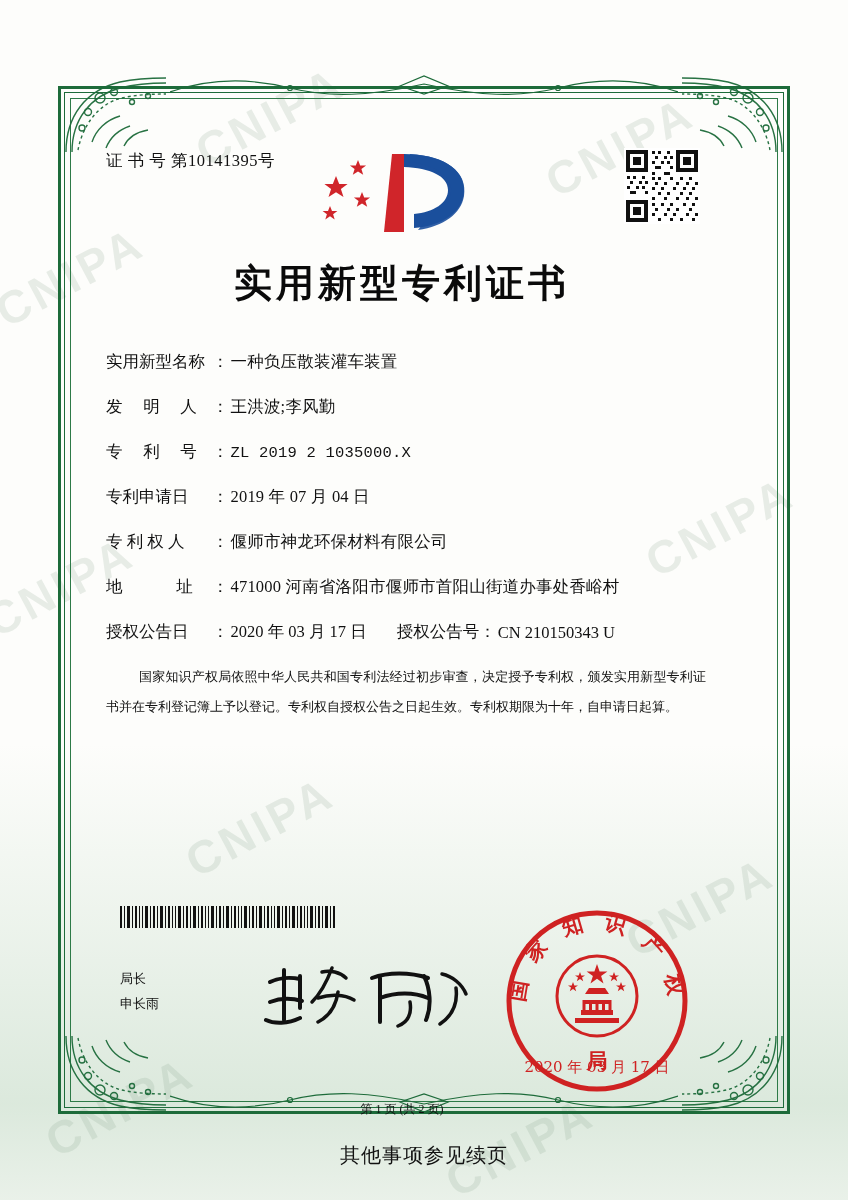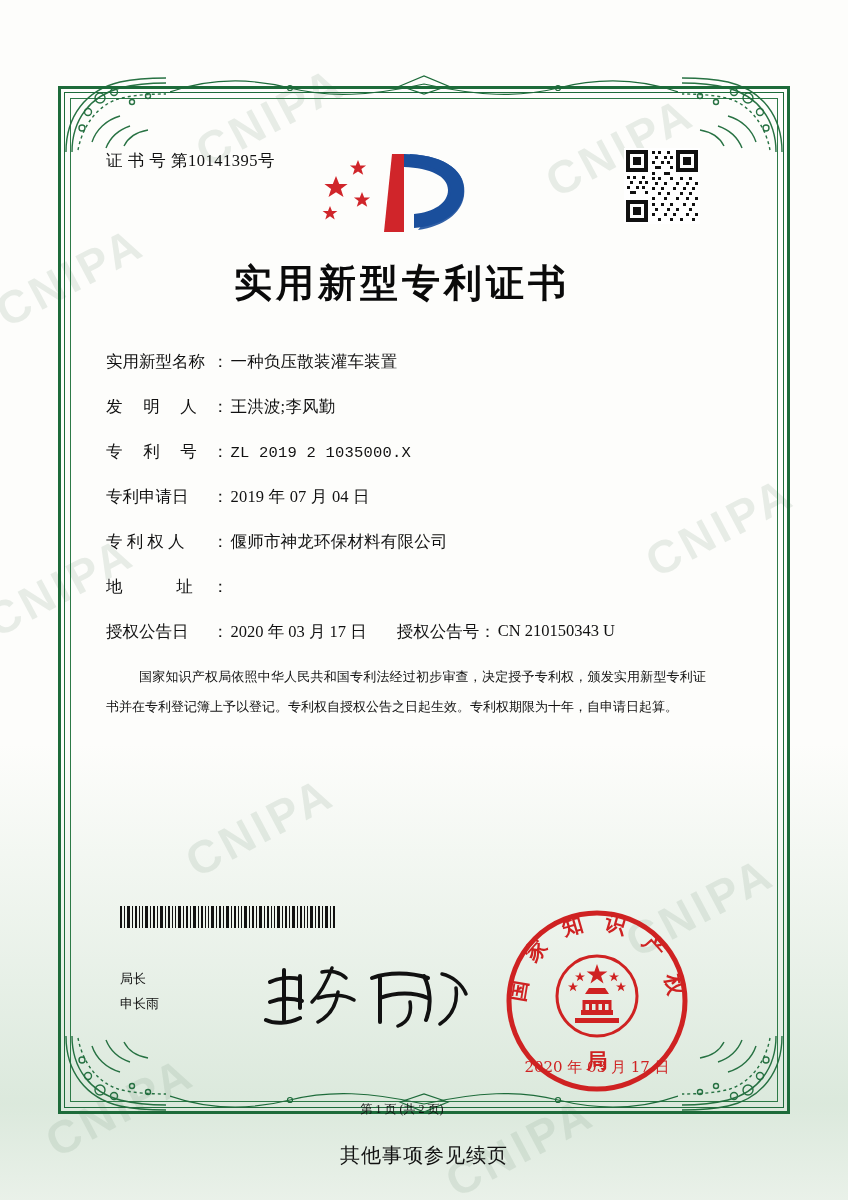--- a/index.html
+++ b/index.html
@@ -188,21 +188,21 @@
     font-family: "Liberation Mono", "DejaVu Sans Mono", monospace;
     font-size: 15.5px;
   }
 
   .field-row.dual {
     justify-content: flex-start;
   }
   .dual-second {
     margin-left: 30px;
     display: flex;
-    align-items: flex-start;
+    align-items: flex-end;
   }
   .dual-second .field-label {
     width: auto;
     flex: 0 0 auto;
   }
 
   .paragraphs {
     position: absolute;
     left: 36px;
     right: 28px;
@@ -516,20 +516,21 @@
 
       <div class="field-row">
         <span class="field-label">专 利 权 人</span>
         <span class="field-colon">：</span>
         <span class="field-value">偃师市神龙环保材料有限公司</span>
       </div>
 
       <div class="field-row">
         <span class="field-label">地　　　 址</span>
         <span class="field-colon">：</span>
+        <span class="field-value">471000 河南省洛阳市偃师市首阳山街道办事处香峪村</span>
       </div>
 
       <div class="field-row dual">
         <span class="field-label">授权公告日</span>
         <span class="field-colon">：</span>
         <span>2020 年 03 月 17 日</span>
         <span class="dual-second">
           <span class="field-label">授权公告号</span>
           <span class="field-colon">：</span>
           <span>CN 210150343 U</span>

